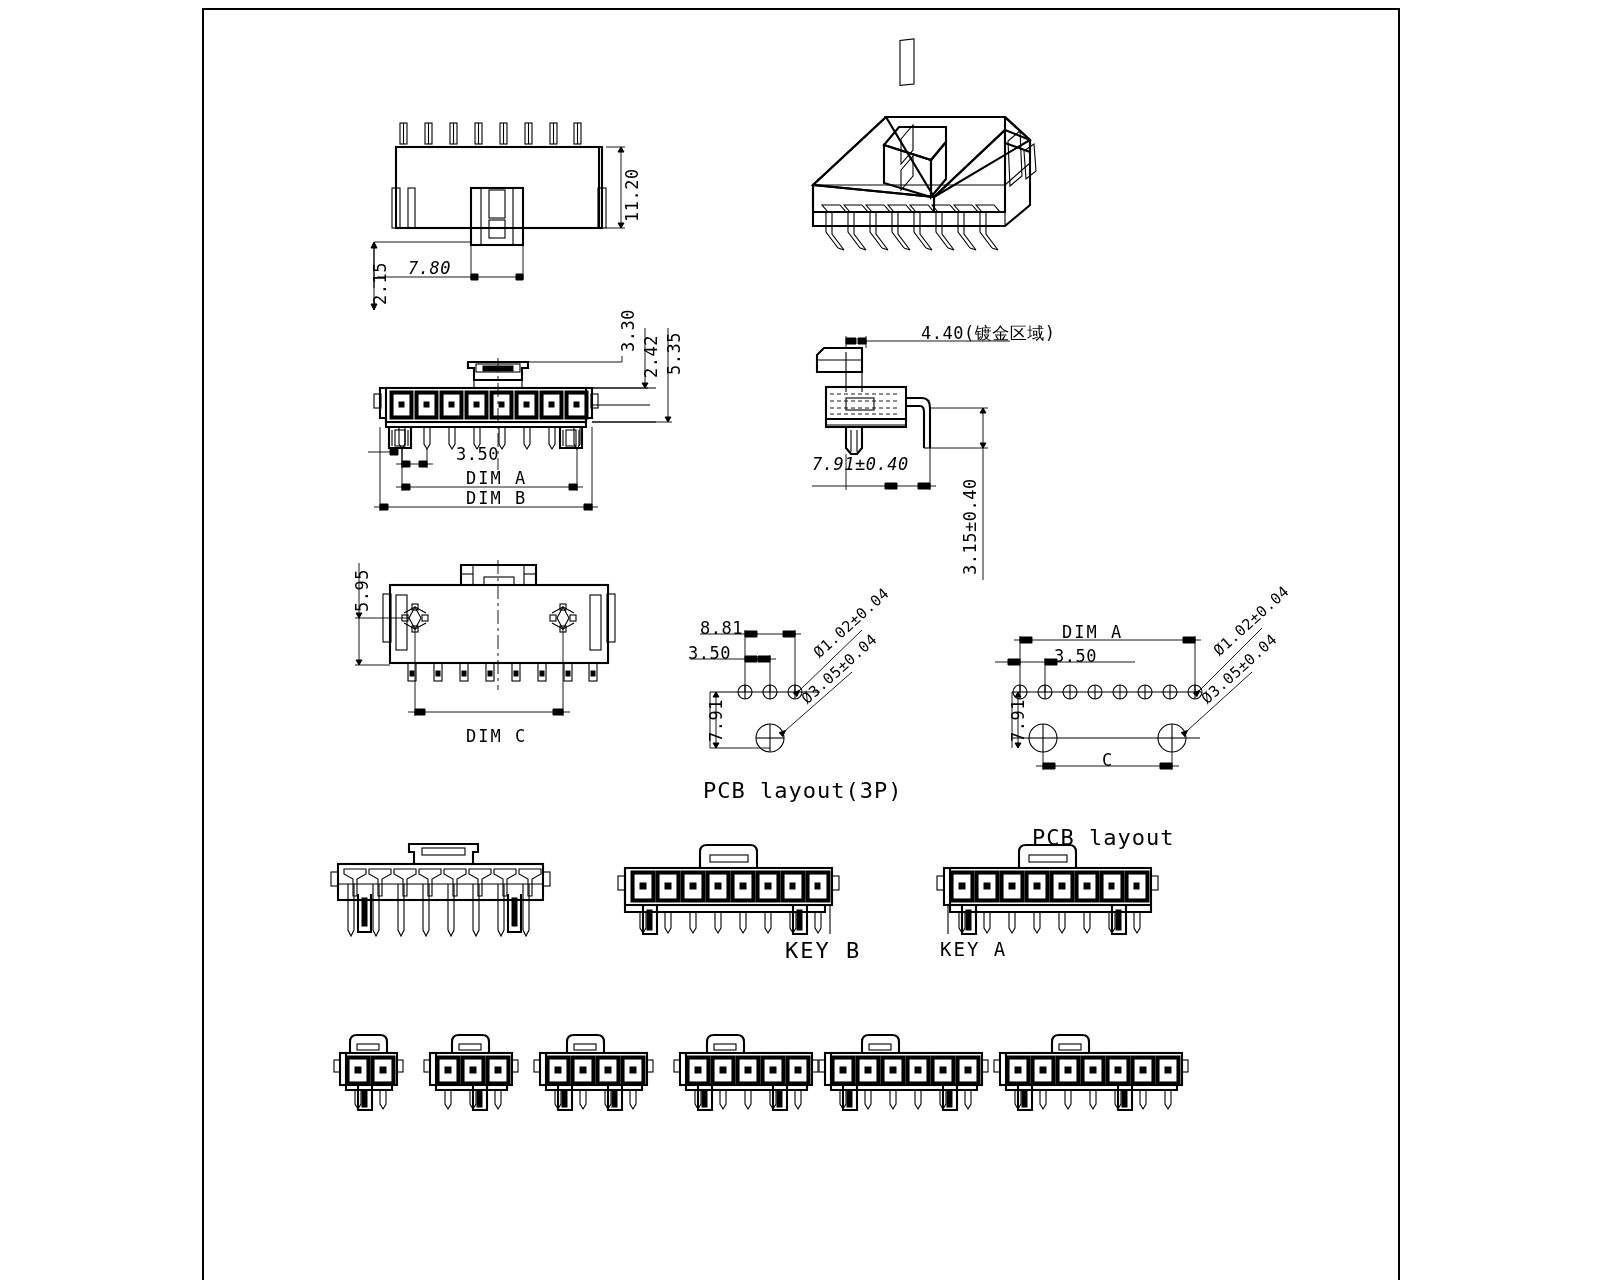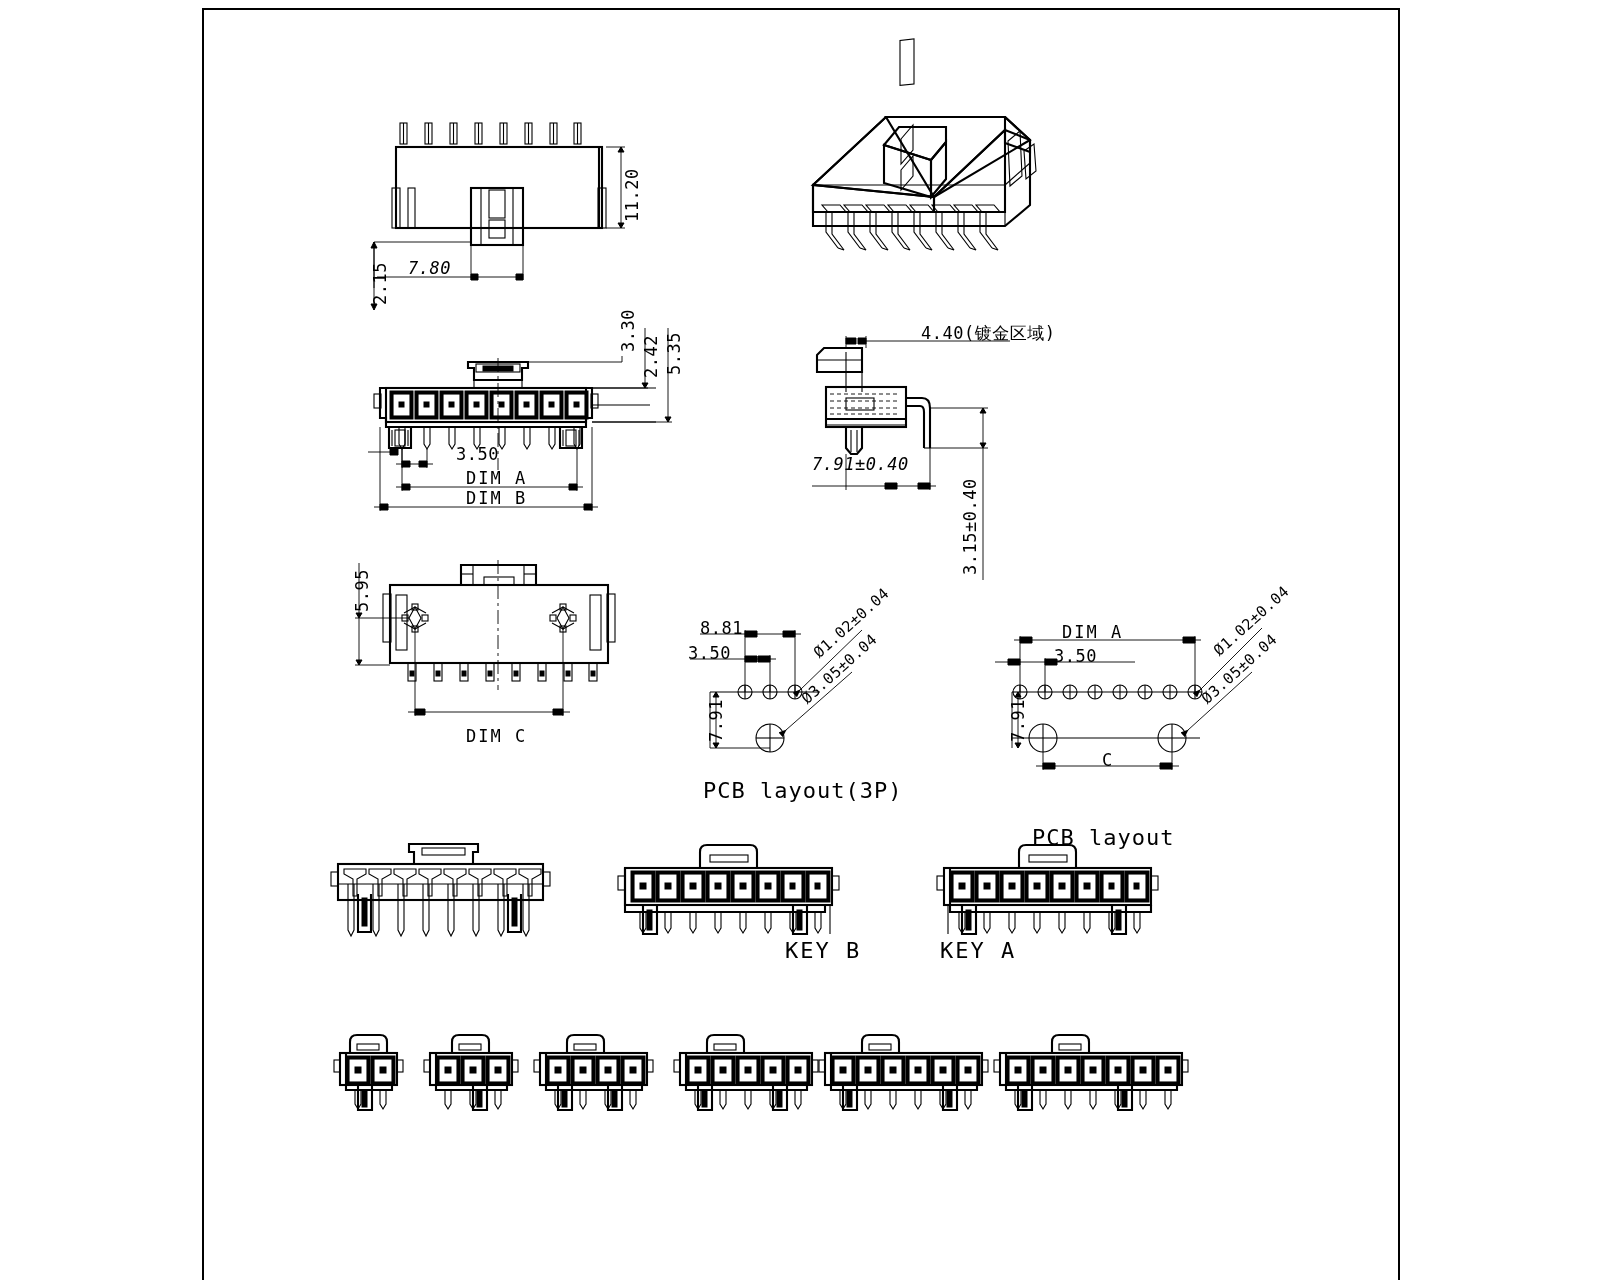--- a/index.html
+++ b/index.html
@@ -823,15 +823,15 @@
 
   <div class="lbl" style="left:1062px;top:622px;font-size:17px;letter-spacing:2px;">DIM A</div>
   <div class="lbl" style="left:1054px;top:646px;font-size:17px;">3.50</div>
   <div class="lbl vert" style="left:1008px;top:742px;font-size:17px;transform:rotate(-90deg);">7.91</div>
   <div class="lbl" style="left:1102px;top:750px;font-size:17px;">C</div>
   <div class="lbl" style="left:1210px;top:646px;font-size:15px;transform:rotate(-42deg);transform-origin:0 0;">Ø1.02±0.04</div>
   <div class="lbl" style="left:1198px;top:694px;font-size:15px;transform:rotate(-42deg);transform-origin:0 0;">Ø3.05±0.04</div>
   <div class="lbl" style="left:1032px;top:778px;font-size:22px;letter-spacing:1px;margin-top:47px;">PCB layout</div>
 
   <div class="lbl" style="left:785px;top:938px;font-size:22px;letter-spacing:2px;text-align:right;">KEY B</div>
-  <div class="lbl" style="left:940px;top:938px;font-size:22px;letter-spacing:2px;">KEY A</div>
+  <div class="lbl" style="left:940px;top:938px;font-size:19px;letter-spacing:2px;">KEY A</div>
 
 </div>
 
 </body></html>

